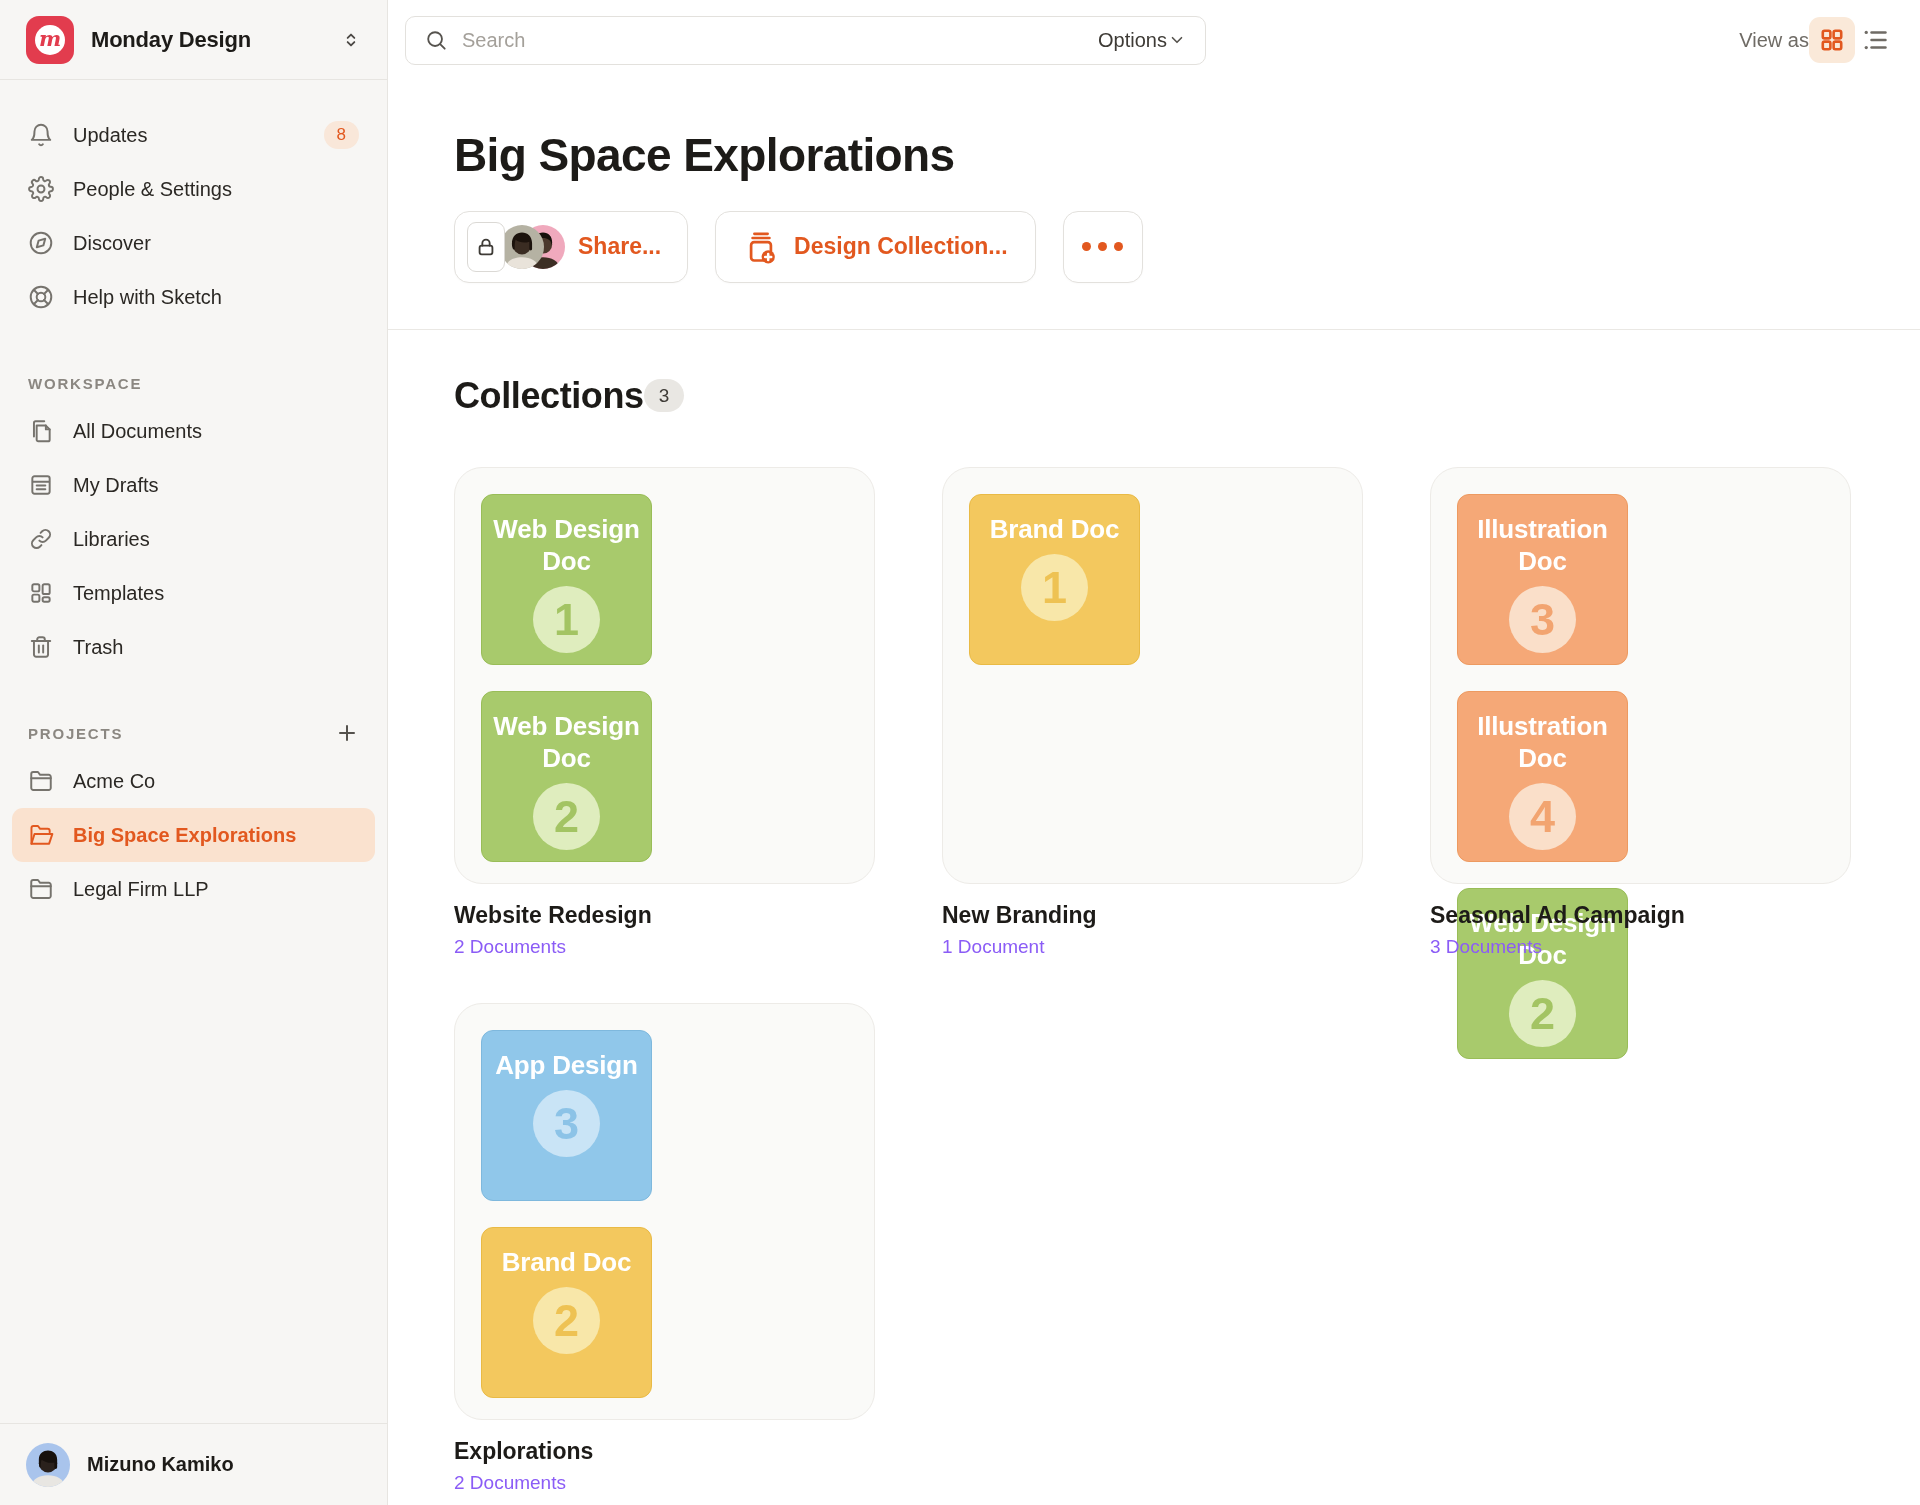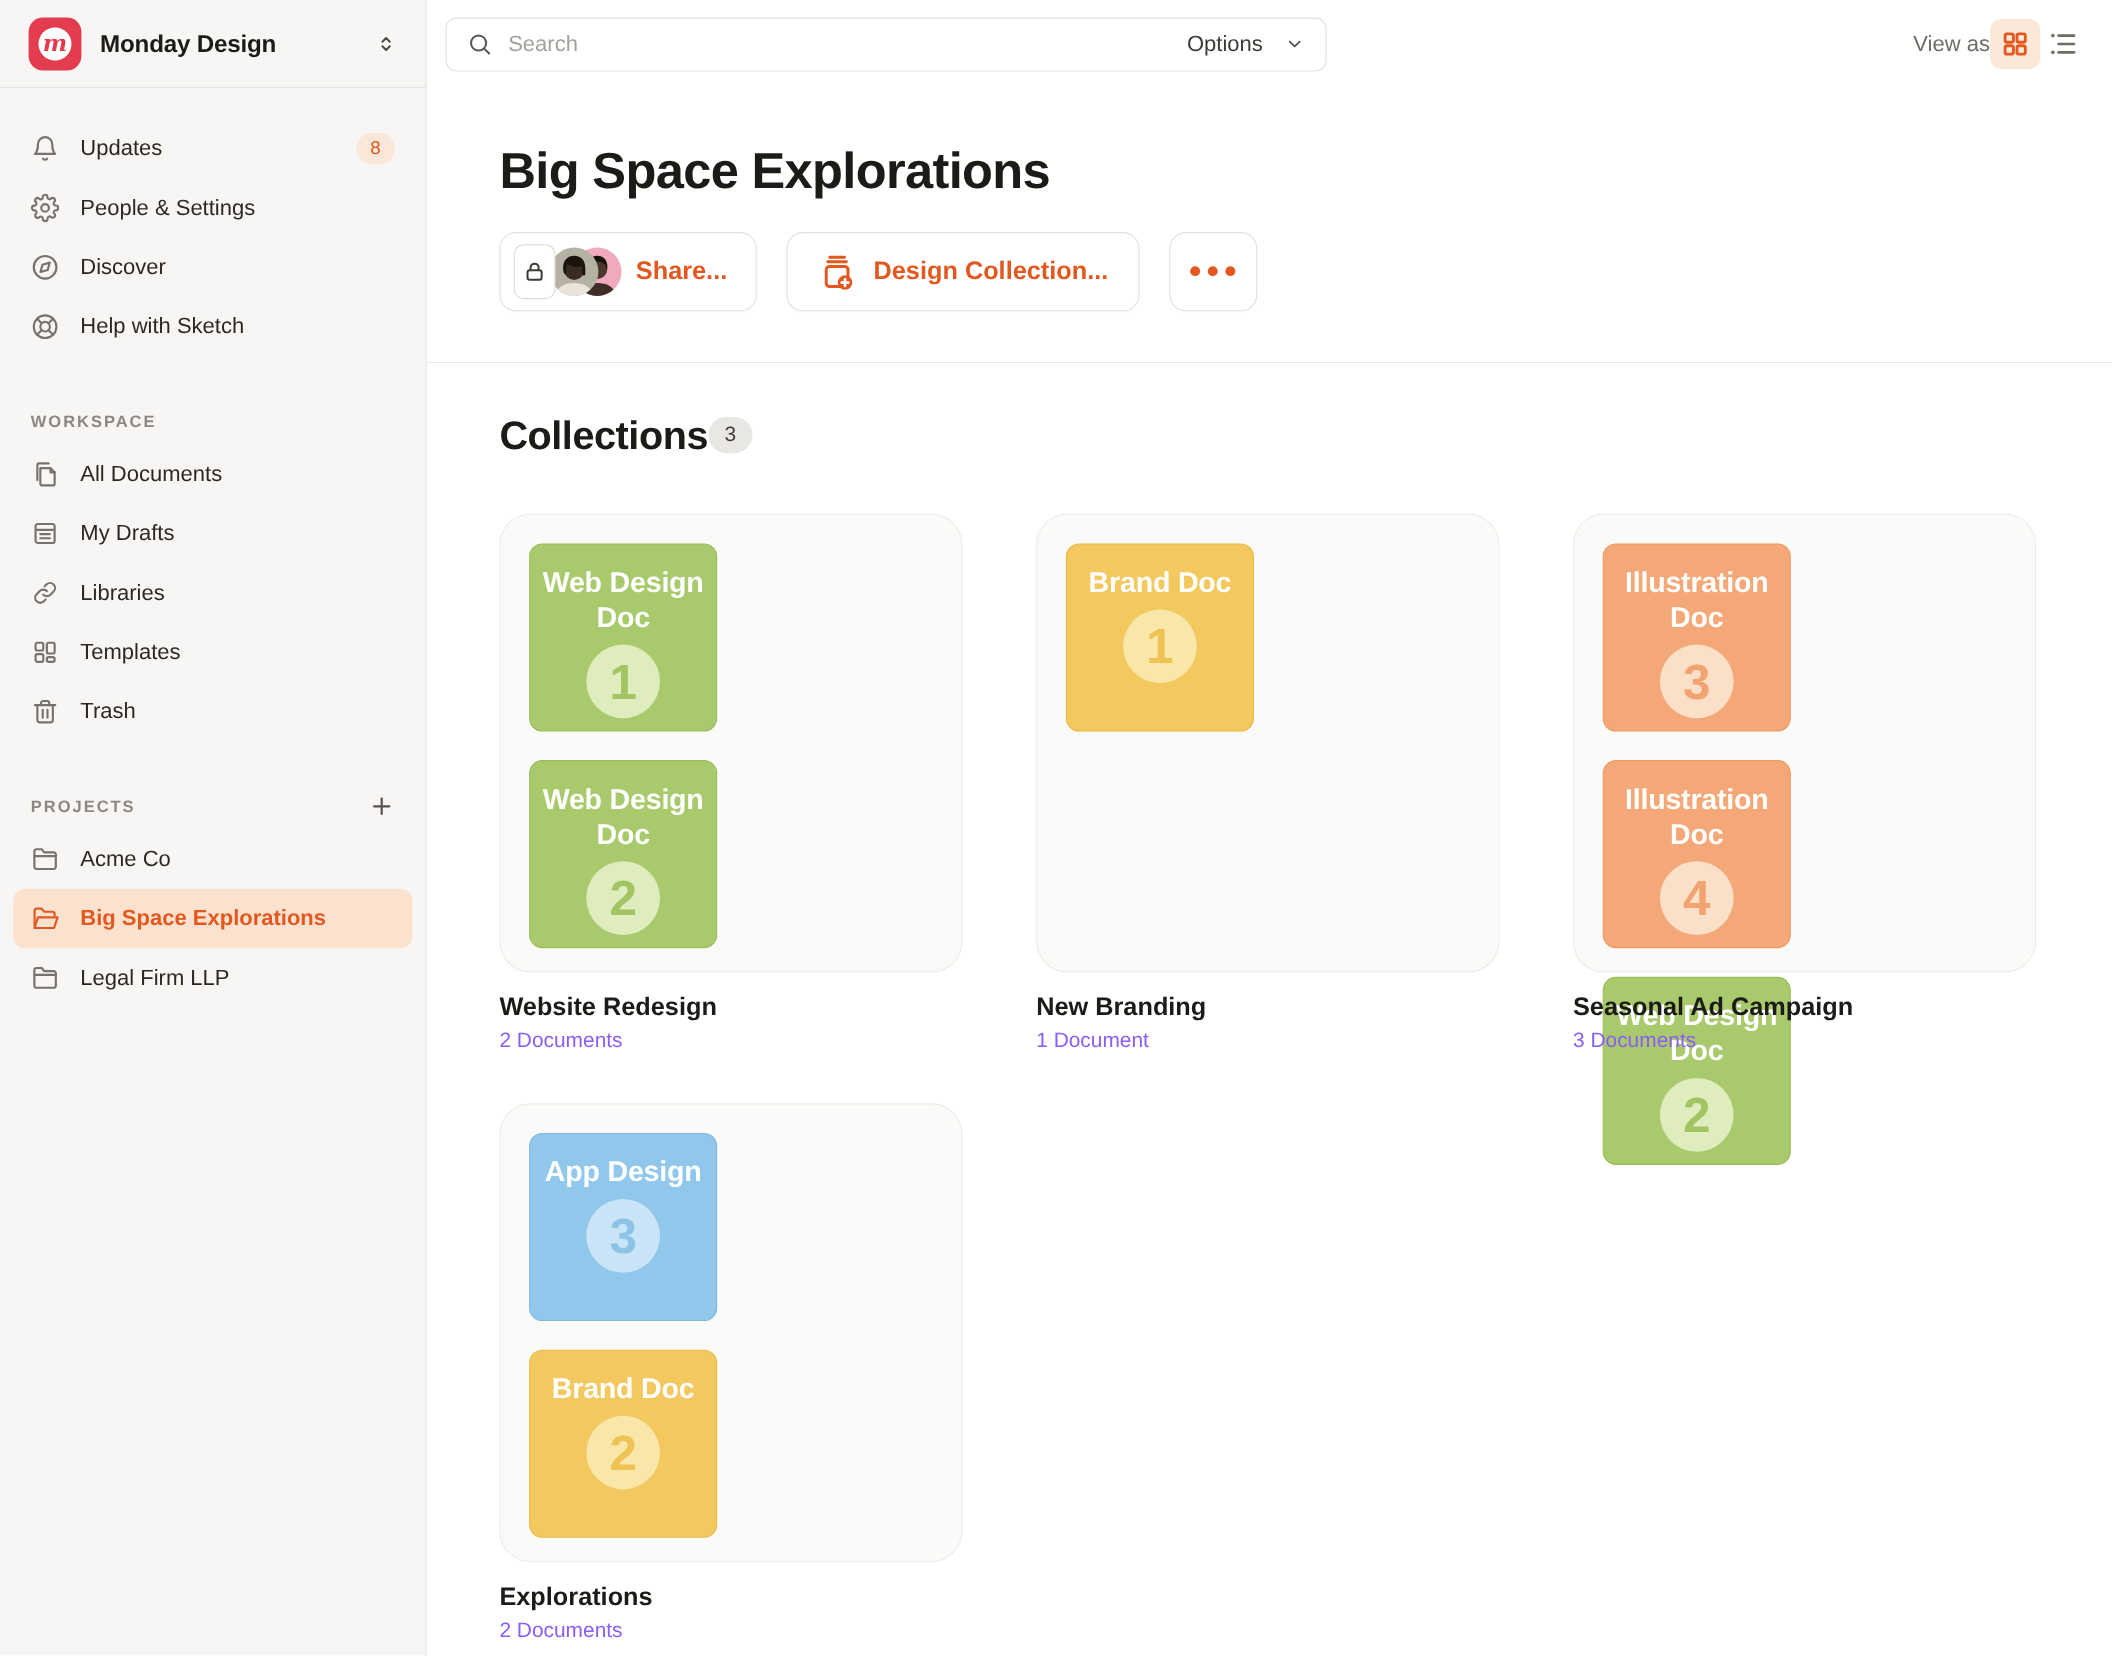--- a/index.html
+++ b/index.html
@@ -73,21 +73,21 @@
     width:801px; height:49px; border:1px solid #e3e1dd; border-radius:10px; background:#fff;
     display:flex; align-items:center; padding:0 18px; gap:14px;
   }
   .search-box .icon { width:24px; height:24px; color:#56534e; }
   .search-input {
     flex:1; border:none; outline:none; font-size:20px; color:#26231f; background:transparent;
     font-family:inherit;
   }
   .search-input::placeholder { color:#a4a09a; }
   .options-btn {
-    display:flex; align-items:center; gap:19px; font-size:20px; color:#3e3b36; cursor:pointer;
+    display:flex; align-items:center; gap:0; font-size:20px; color:#3e3b36; cursor:pointer;
   }
   .options-btn .icon { width:20px; height:20px; color:#56534e; }
   .topbar-right { margin-left:auto; display:flex; align-items:center; }
   .view-as { font-size:20px; color:#6f6b65; }
   .view-toggle {
     width:46px; height:46px; border-radius:11px; display:flex; align-items:center; justify-content:center;
     cursor:pointer;
   }
   .view-toggle.selected { background:#fae9d9; color:#e2581f; }
   .view-toggle.plain { color:#6f6b65; width:40px; }
@@ -312,20 +312,30 @@
         <span class="icon">
           <svg width="26" height="26" viewBox="0 0 24 24" fill="none" stroke="currentColor" stroke-width="1.8" stroke-linecap="round" stroke-linejoin="round">
             <path d="M21 18.5a1.8 1.8 0 0 1-1.8 1.8H4.8A1.8 1.8 0 0 1 3 18.5V5.5a1.8 1.8 0 0 1 1.8-1.8h4.4l2 2.6h8A1.8 1.8 0 0 1 21 8.1z"></path>
             <path d="M3 9.5h18"></path>
           </svg>
         </span>
         <span class="label">Legal Firm LLP</span>
       </div>
     </div>
 
+  <div class="sidebar-footer">
+    <span class="avatar" style="background:#a9c4ec">
+      <svg viewBox="0 0 48 48">
+          <circle cx="24" cy="20" r="10" fill="#2a211c"></circle>
+          <path d="M14 16c0-7 5-10 10-10s10 3 10 10v8c0 2-2 3-3 1v-6c-5 1-10 0-14-3-1 3-1 6-1 8-2 2-2-6-2-8z" fill="#17110d"></path>
+          <path d="M5 48c1-11 9-15 19-15s18 4 19 15z" fill="#e8e6e2"></path>
+        </svg>
+    </span>
+    <span class="user-name">Mizuno Kamiko</span>
+  </div>
 </aside>
 
 <main class="main">
   <div class="topbar">
     <div class="search-box">
       <span class="icon">
         <svg width="22" height="22" viewBox="0 0 24 24" fill="none" stroke="currentColor" stroke-width="2" stroke-linecap="round">
             <circle cx="11" cy="11" r="7.5"></circle>
             <line x1="16.8" y1="16.8" x2="21.5" y2="21.5"></line>
           </svg>

